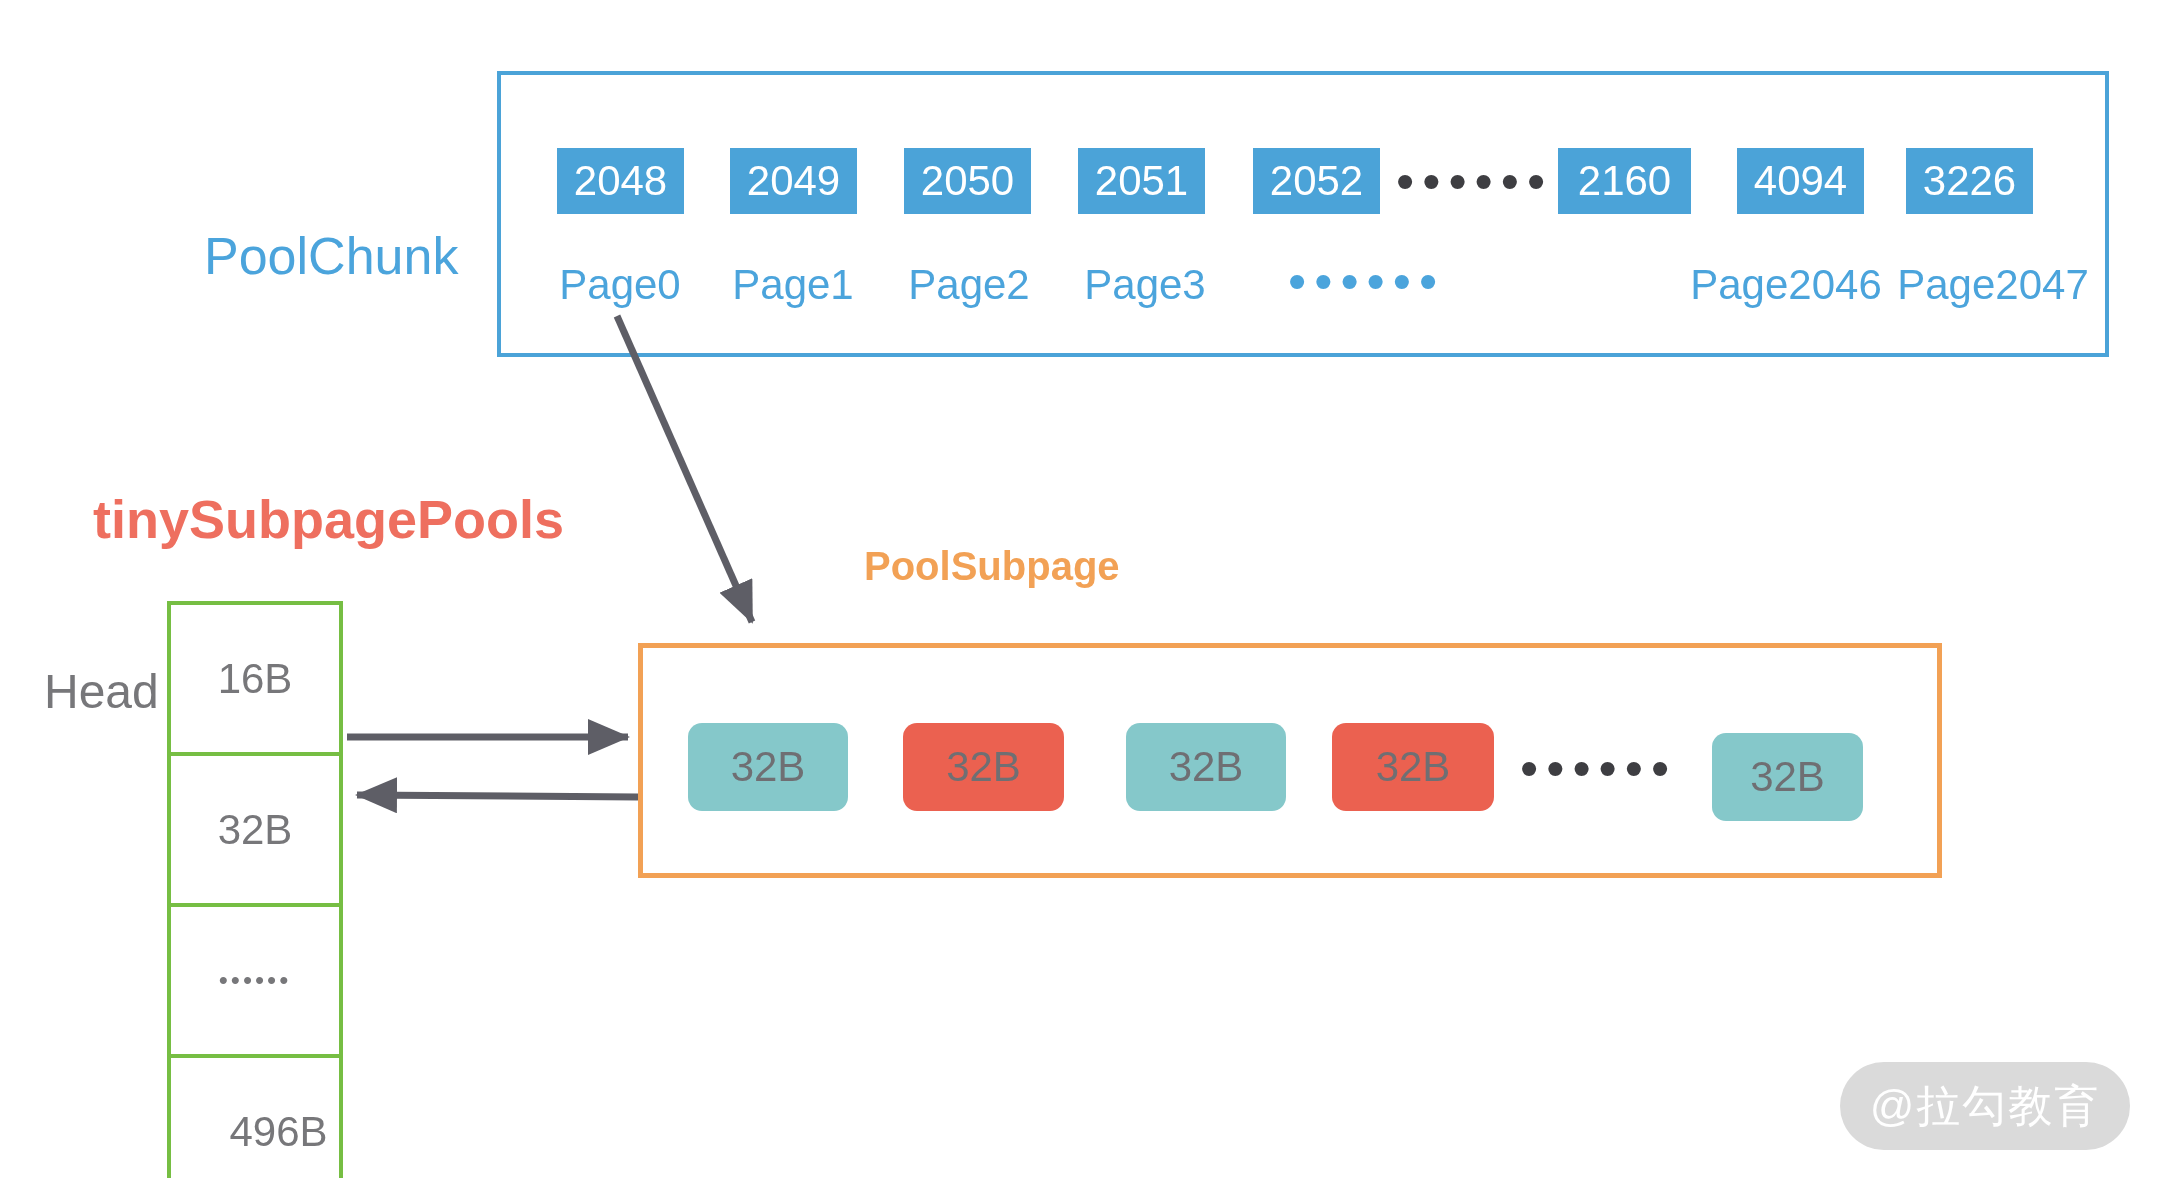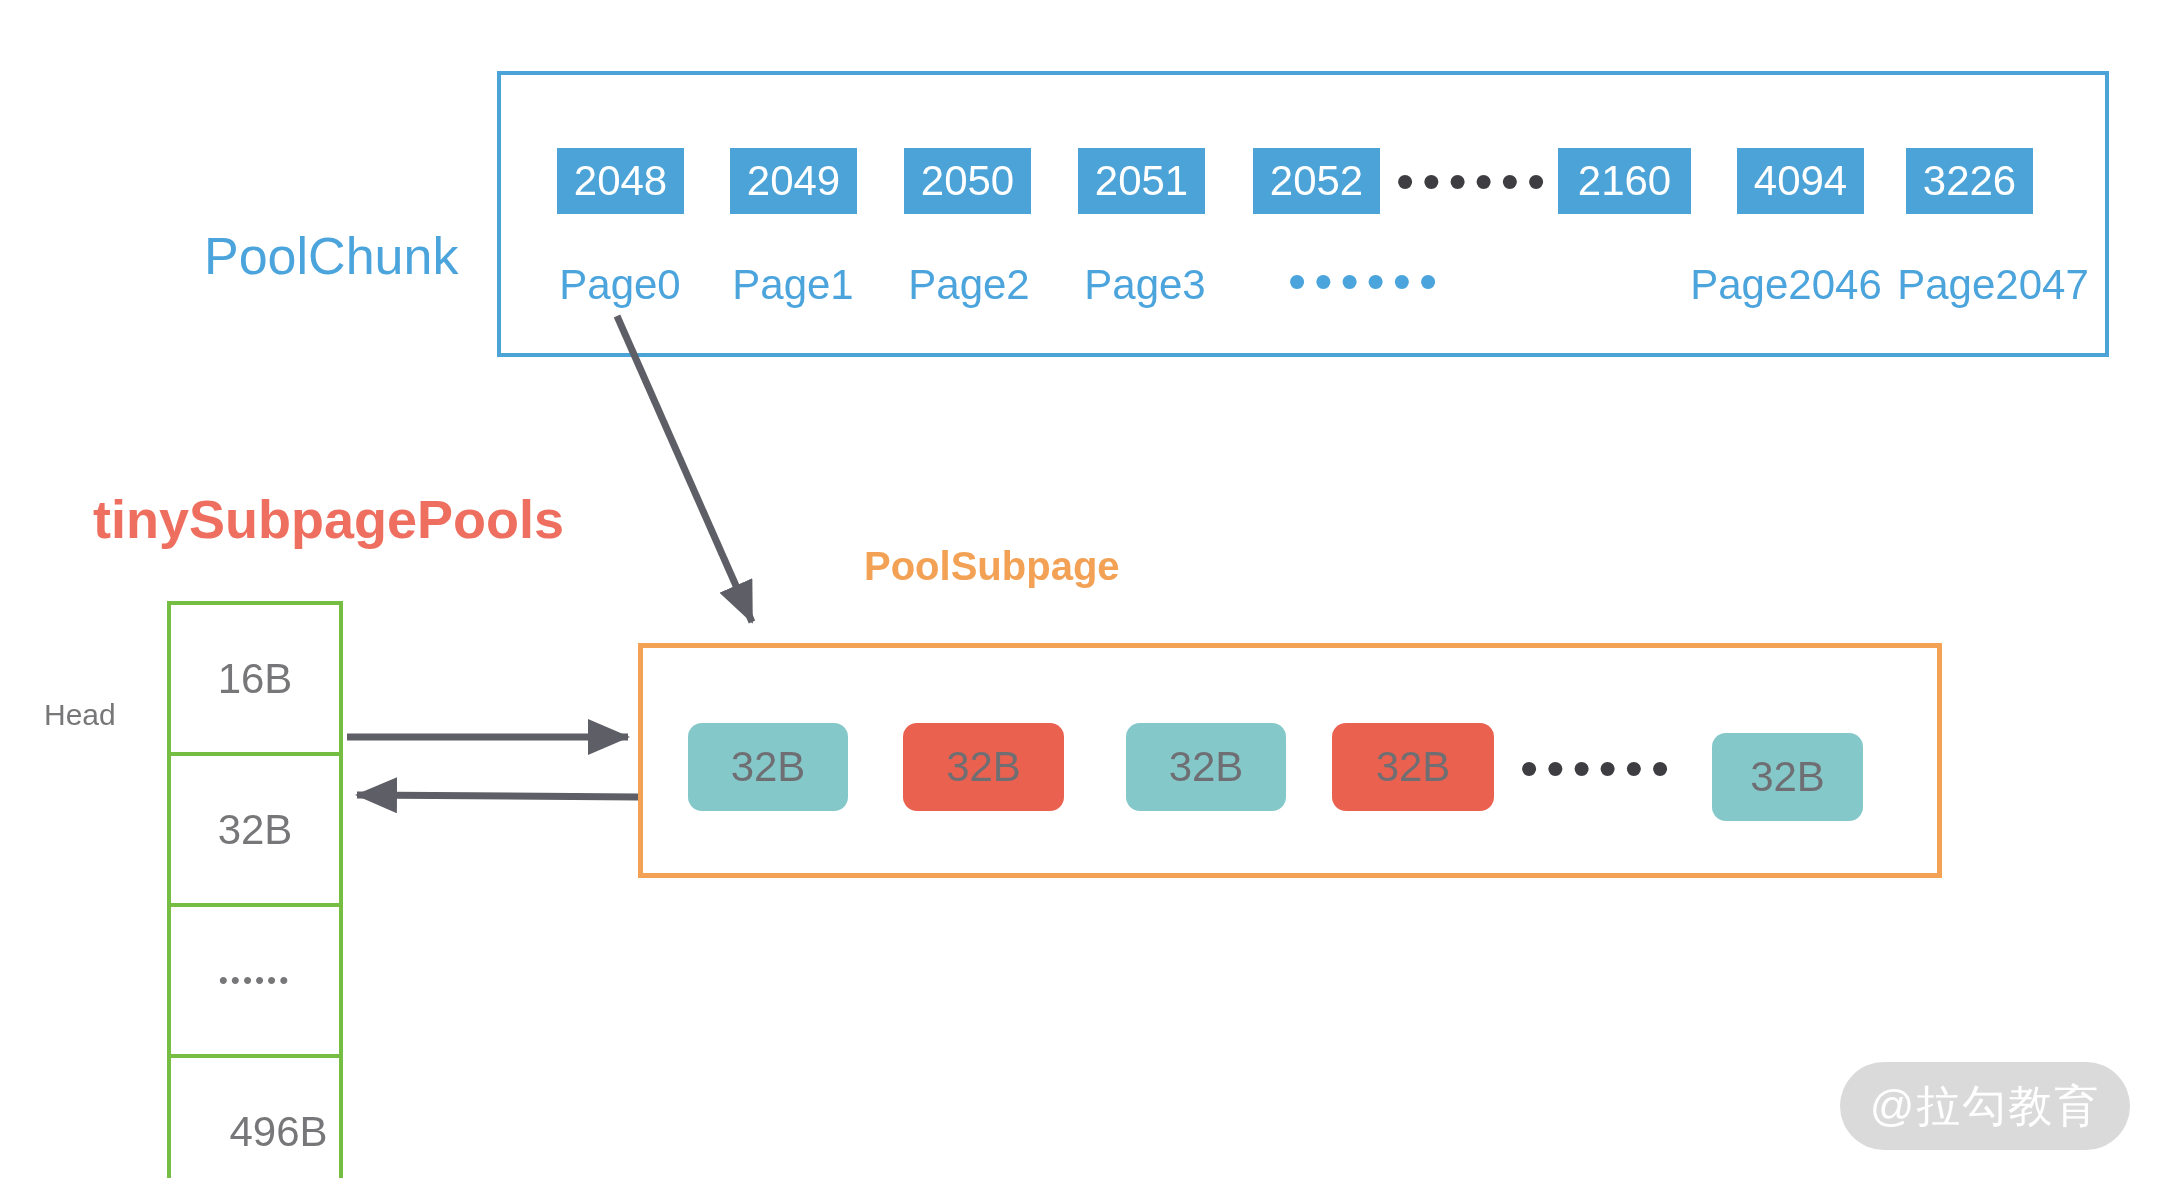--- a/index.html
+++ b/index.html
@@ -38,22 +38,22 @@
   }
   .dots-dark{color:#3E3E42;letter-spacing:8px;}
   .dots-blue{color:#4BA4DC;letter-spacing:8px;}
 
   
   .tiny-title{
     left:64px;top:488px;width:500px;
     font-size:54px;font-weight:700;color:#EE6F5F;text-align:right;
   }
   .head-label{
-    left:44px;top:698px;width:120px;
-    font-size:30px;color:#77777A;
+    left:44px;top:664px;width:120px;
+    font-size:48px;color:#77777A;
   }
   .tiny-table{
     left:167px;top:601px;width:176px;height:608px;
     border:4px solid #76BE43;box-sizing:border-box;
     display:flex;flex-direction:column;background:#fff;
   }
   .tiny-row{
     flex:1;display:flex;align-items:center;justify-content:center;
     border-bottom:4px solid #76BE43;
     font-size:42px;color:#77777A;font-weight:500;

